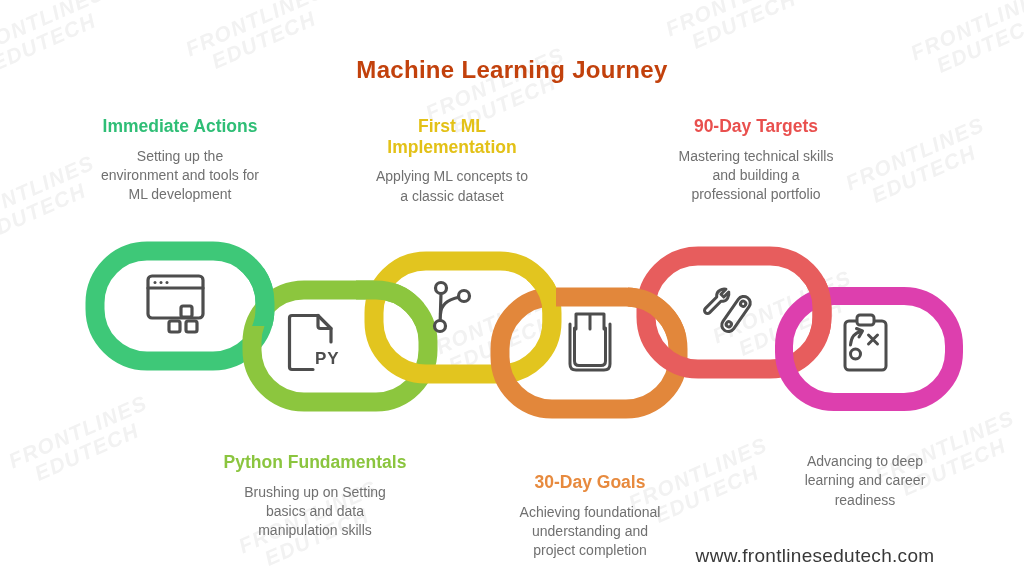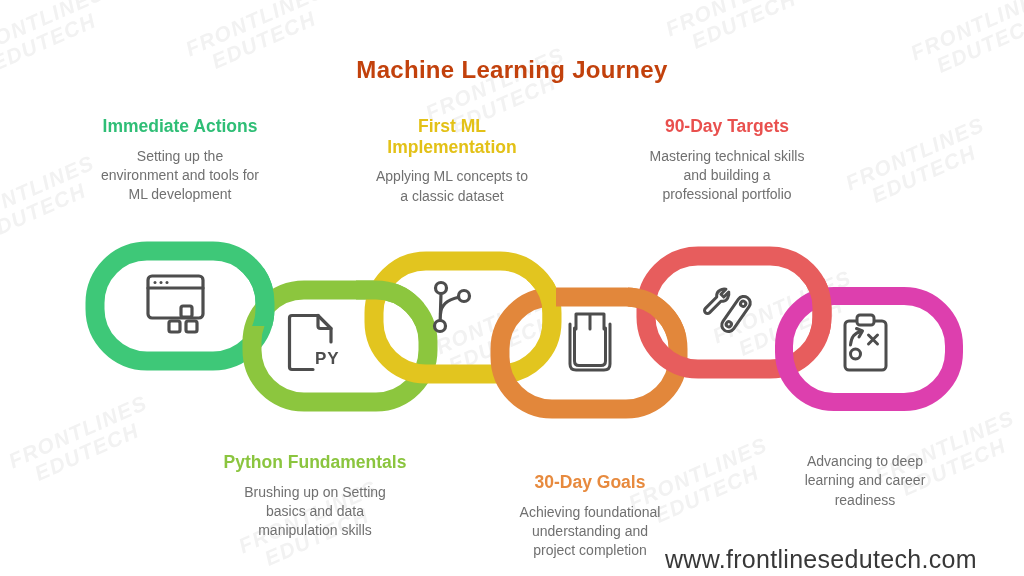--- a/index.html
+++ b/index.html
@@ -28,21 +28,21 @@
   .step-name{
     font-size:17.5px;font-weight:700;white-space:pre-line;line-height:1.18;
     margin:0 0 10px 0;
   }
   .step-desc{
     font-size:14px;color:#707070;white-space:pre-line;line-height:1.38;
   }
   .chain{position:absolute;z-index:2;left:0;top:0;}
   .footer{
     position:absolute;z-index:3;left:665px;top:545px;width:300px;
-    text-align:center;font-size:25px;color:#383838;letter-spacing:.3px;
+    text-align:center;font-size:19px;color:#383838;letter-spacing:.3px;
   }
 </style>
 </head>
 <body>
 
 <div class="canvas">
 
   <div class="wm" style="left:-35px;top:10px">
       <span>FRONTLINES</span>
       <span>EDUTECH</span>
@@ -103,21 +103,21 @@
     <div class="step-desc">Setting up the
 environment and tools for
 ML development</div>
   </div>
   <div class="step-label" style="left:332px;top:116px">
     <div class="step-name" style="color: rgb(227, 193, 23);">First ML
 Implementation</div>
     <div class="step-desc">Applying ML concepts to
 a classic dataset</div>
   </div>
-  <div class="step-label" style="left:607px;top:116px">
+  <div class="step-label" style="left:636px;top:116px">
     <div class="step-name" style="color: rgb(233, 80, 78);">90-Day Targets</div>
     <div class="step-desc">Mastering technical skills
 and building a
 professional portfolio</div>
   </div>
 
   <svg class="chain" width="1024" height="576" viewBox="0 0 1024 576">
     <defs>
       <clipPath id="w12">
           <rect x="228" y="268" width="76" height="58"></rect>

